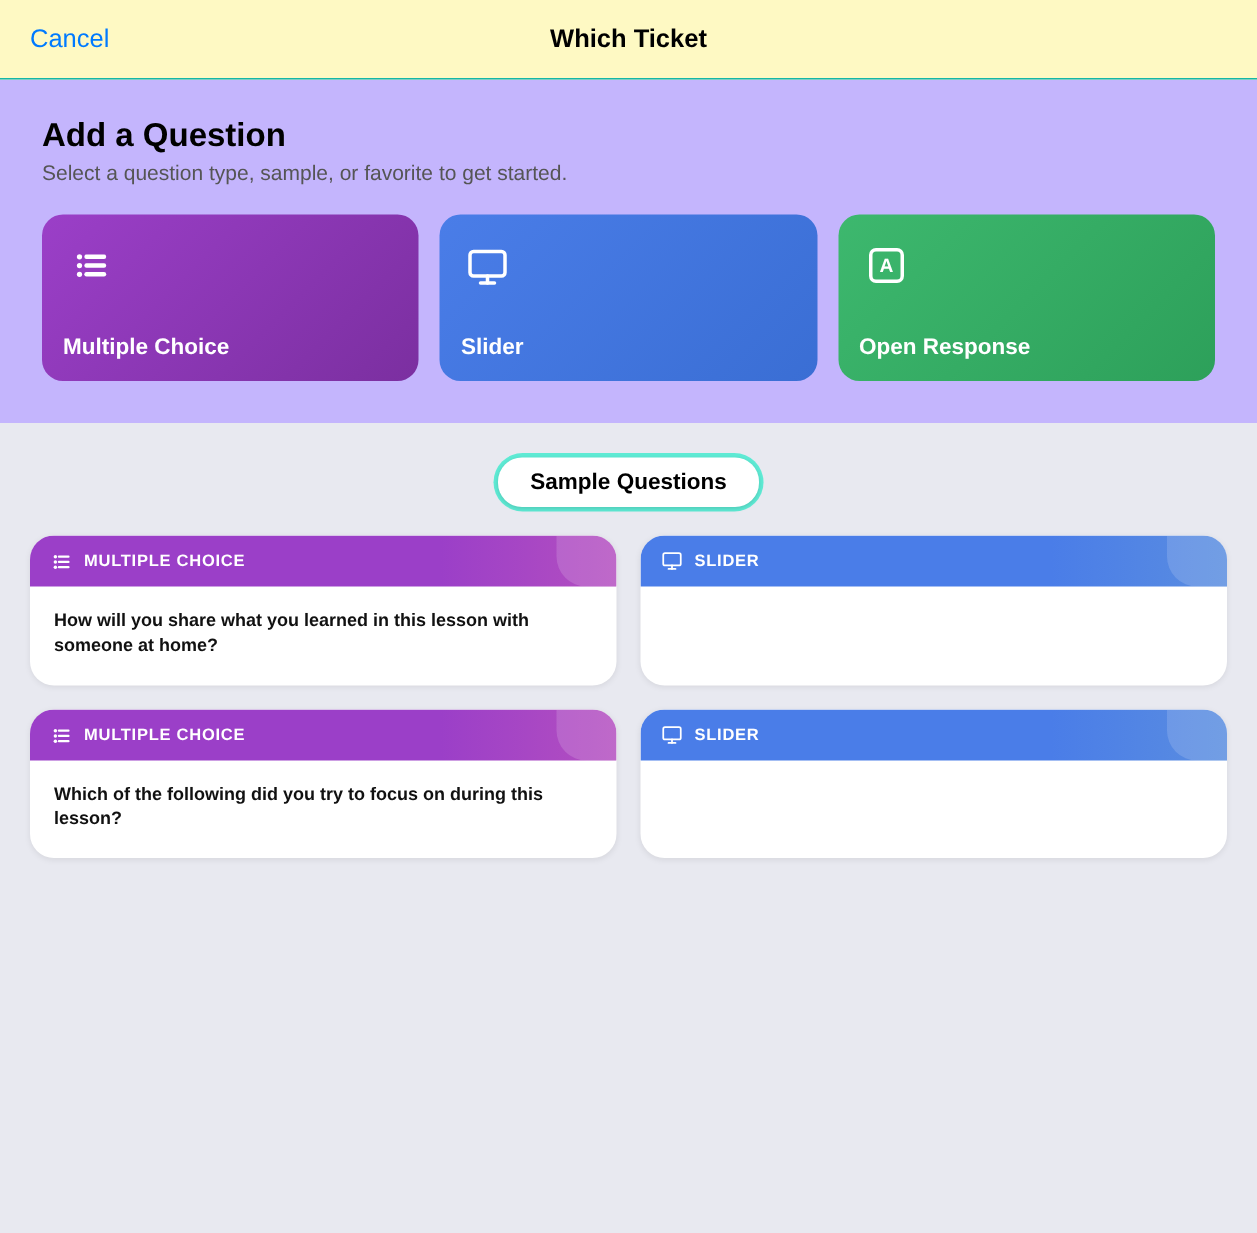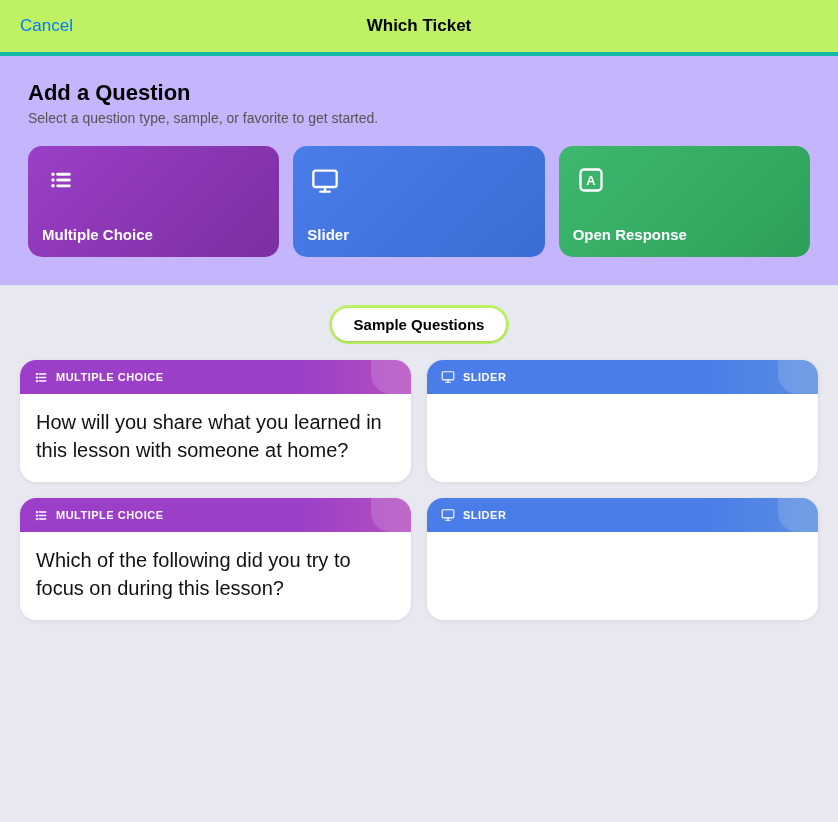--- a/index.html
+++ b/index.html
@@ -8,27 +8,27 @@
       font-family: -apple-system, BlinkMacSystemFont, 'Segoe UI', Helvetica, Arial, sans-serif;
       background: #e8e9f0;
       width: 838px;
       min-height: 822px;
       display: flex;
       flex-direction: column;
     }
 
     
     .header {
-      background: #bef264;
+      background: #fef9c3;
       display: flex;
       align-items: center;
       justify-content: center;
       padding: 16px 19px;
       position: relative;
-      border-bottom: 4px solid #14b8a6;
+      border-bottom: 1px solid #14b8a6;
     }
     .header-cancel {
       position: absolute;
       left: 20px;
       color: #007aff;
       font-size: 17px;
       cursor: pointer;
       background: none;
       border: none;
       font-family: inherit;
@@ -90,21 +90,21 @@
 
     
     .tab-section {
       background: #e8e9f0;
       padding: 20px 0 16px 0;
       display: flex;
       justify-content: center;
     }
 
     .tab-bar {
-      background: #bef264;
+      background: #5eead4;
       border-radius: 20px;
       display: flex;
       padding: 3px;
       gap: 2px;
     }
 
     .tab-btn {
       border: none;
       border-radius: 16px;
       padding: 8px 22px;
@@ -168,22 +168,22 @@
       width: 40px;
       background: rgba(255,255,255,0.15);
       border-radius: 0 0 0 20px;
     }
 
     .question-card-body {
       padding: 14px 16px 18px 16px;
     }
 
     .question-text {
-      font-size: 20px;
-      font-weight: 400;
+      font-size: 12px;
+      font-weight: 700;
       color: #111;
       line-height: 1.4;
     }
 
     .type-card-icon {
       width: 36px;
       height: 36px;
       display: flex;
       align-items: center;
       justify-content: center;

